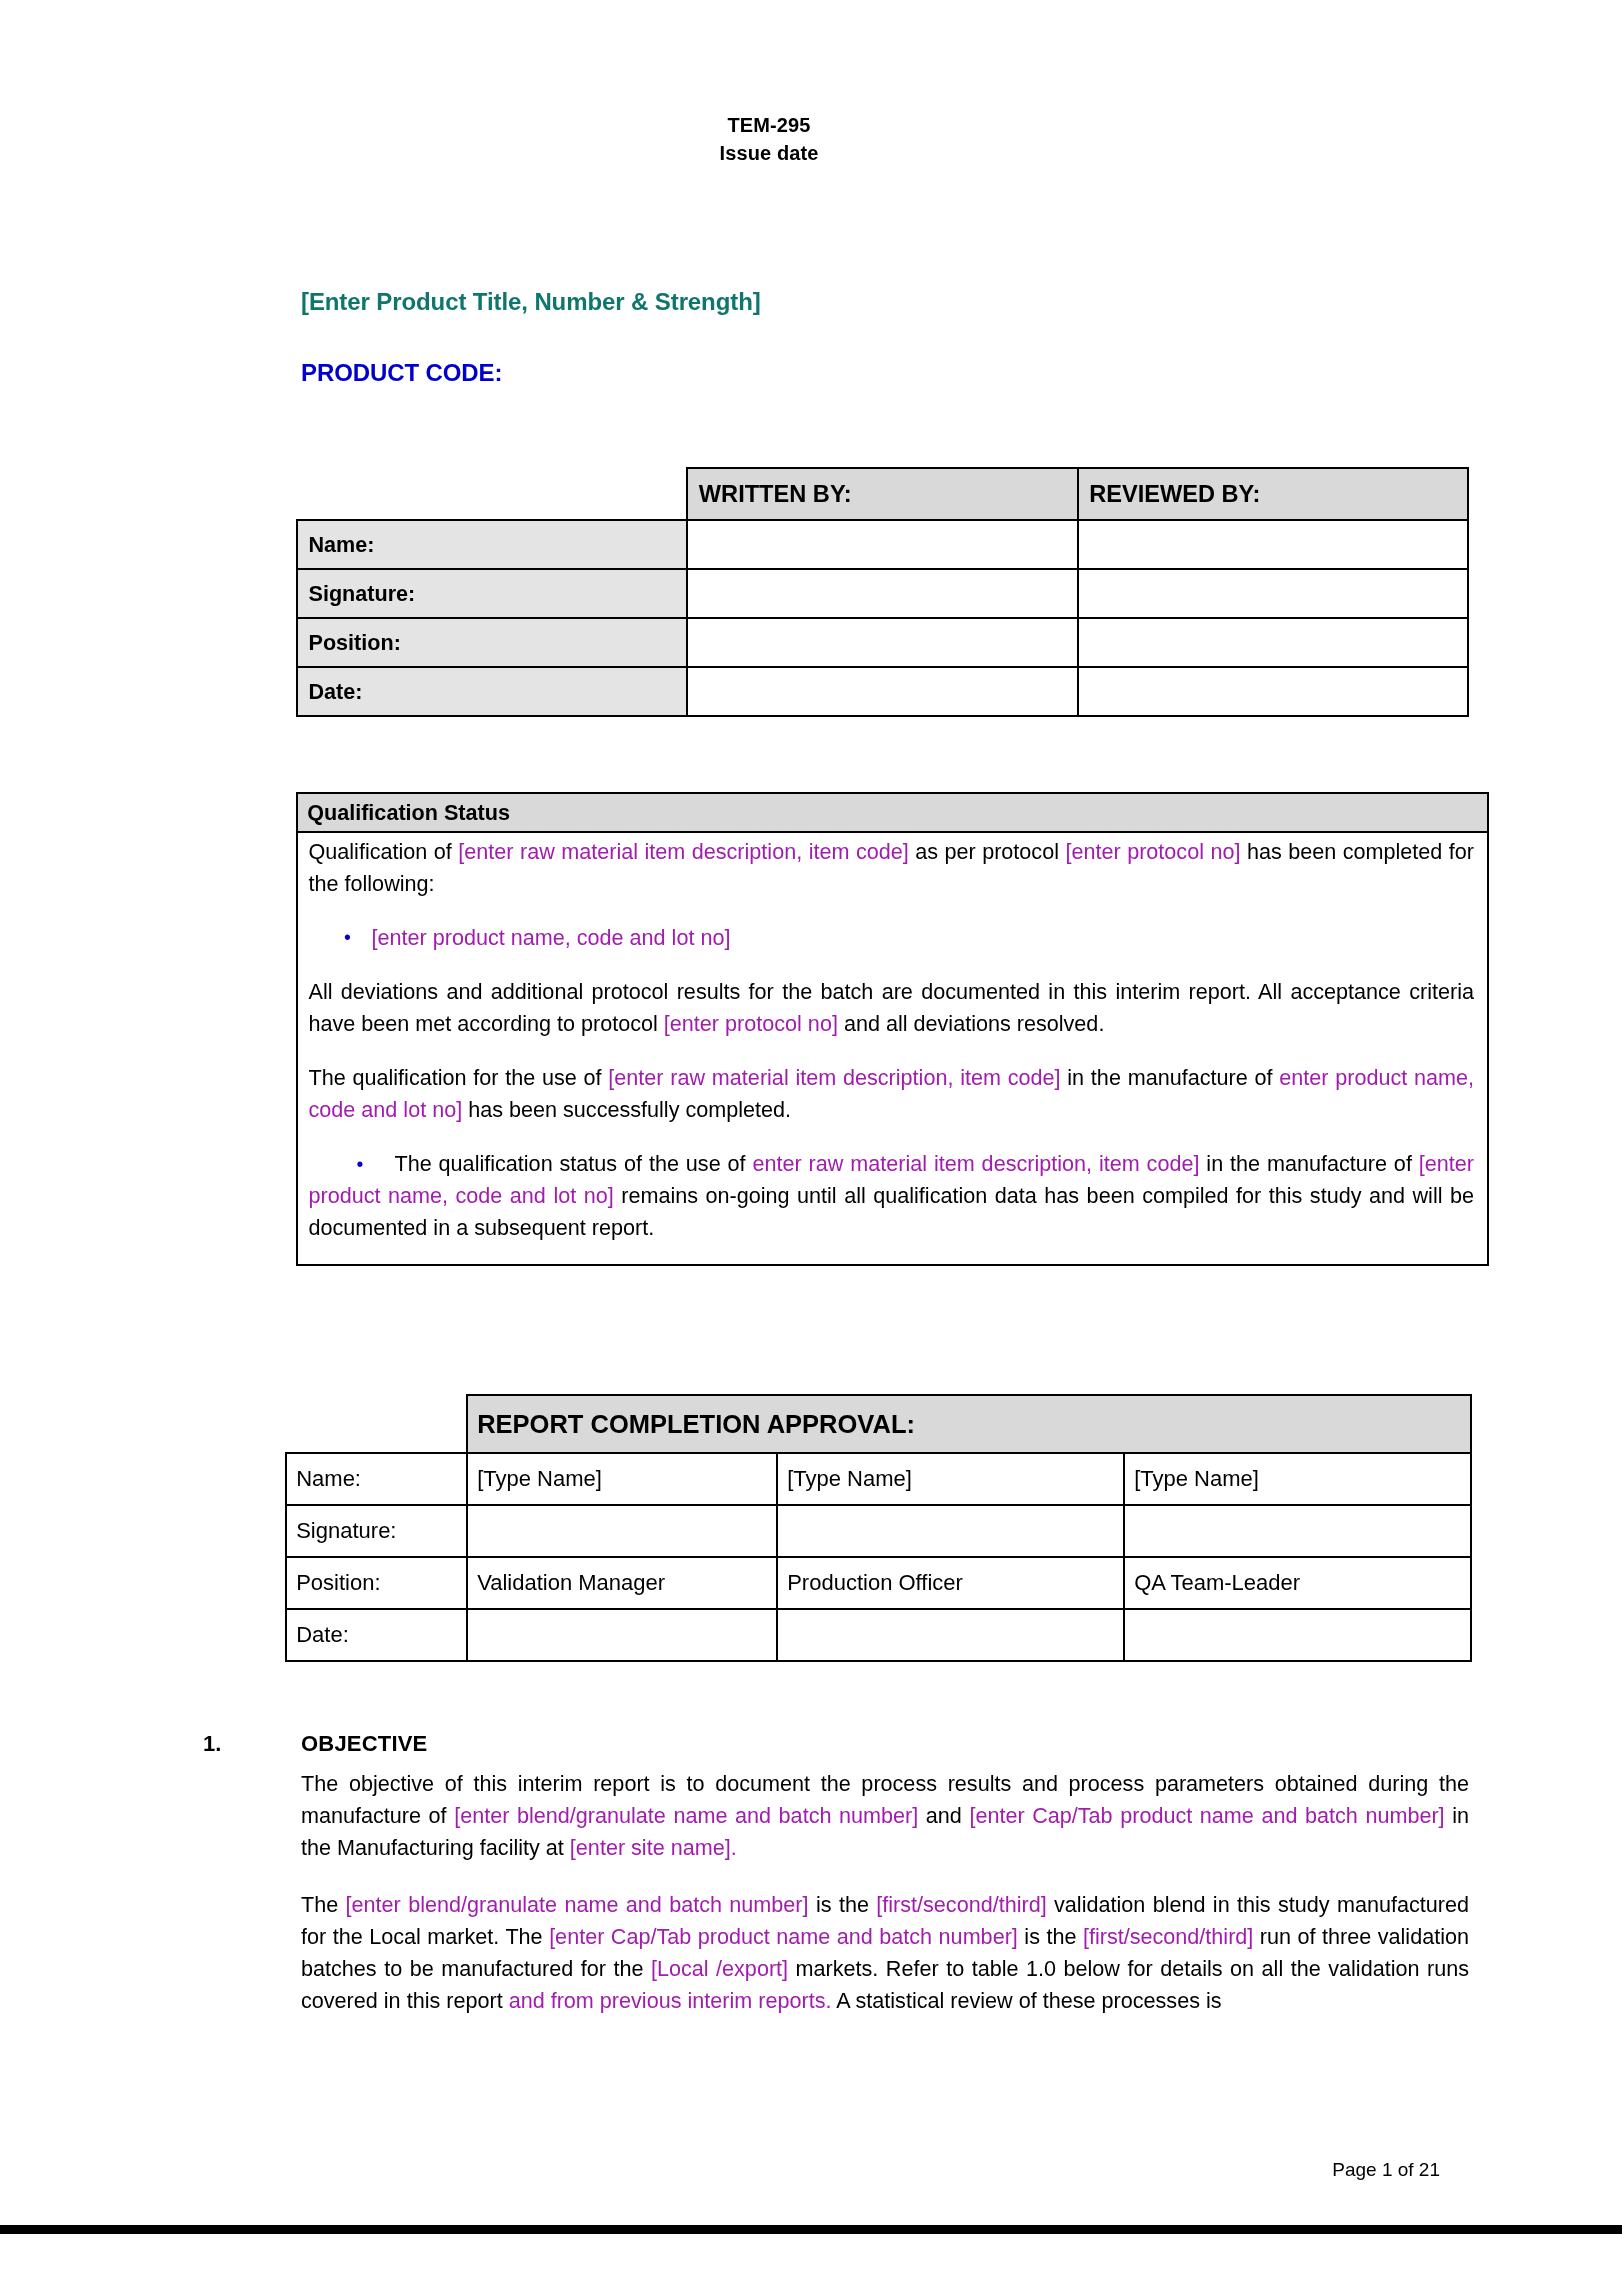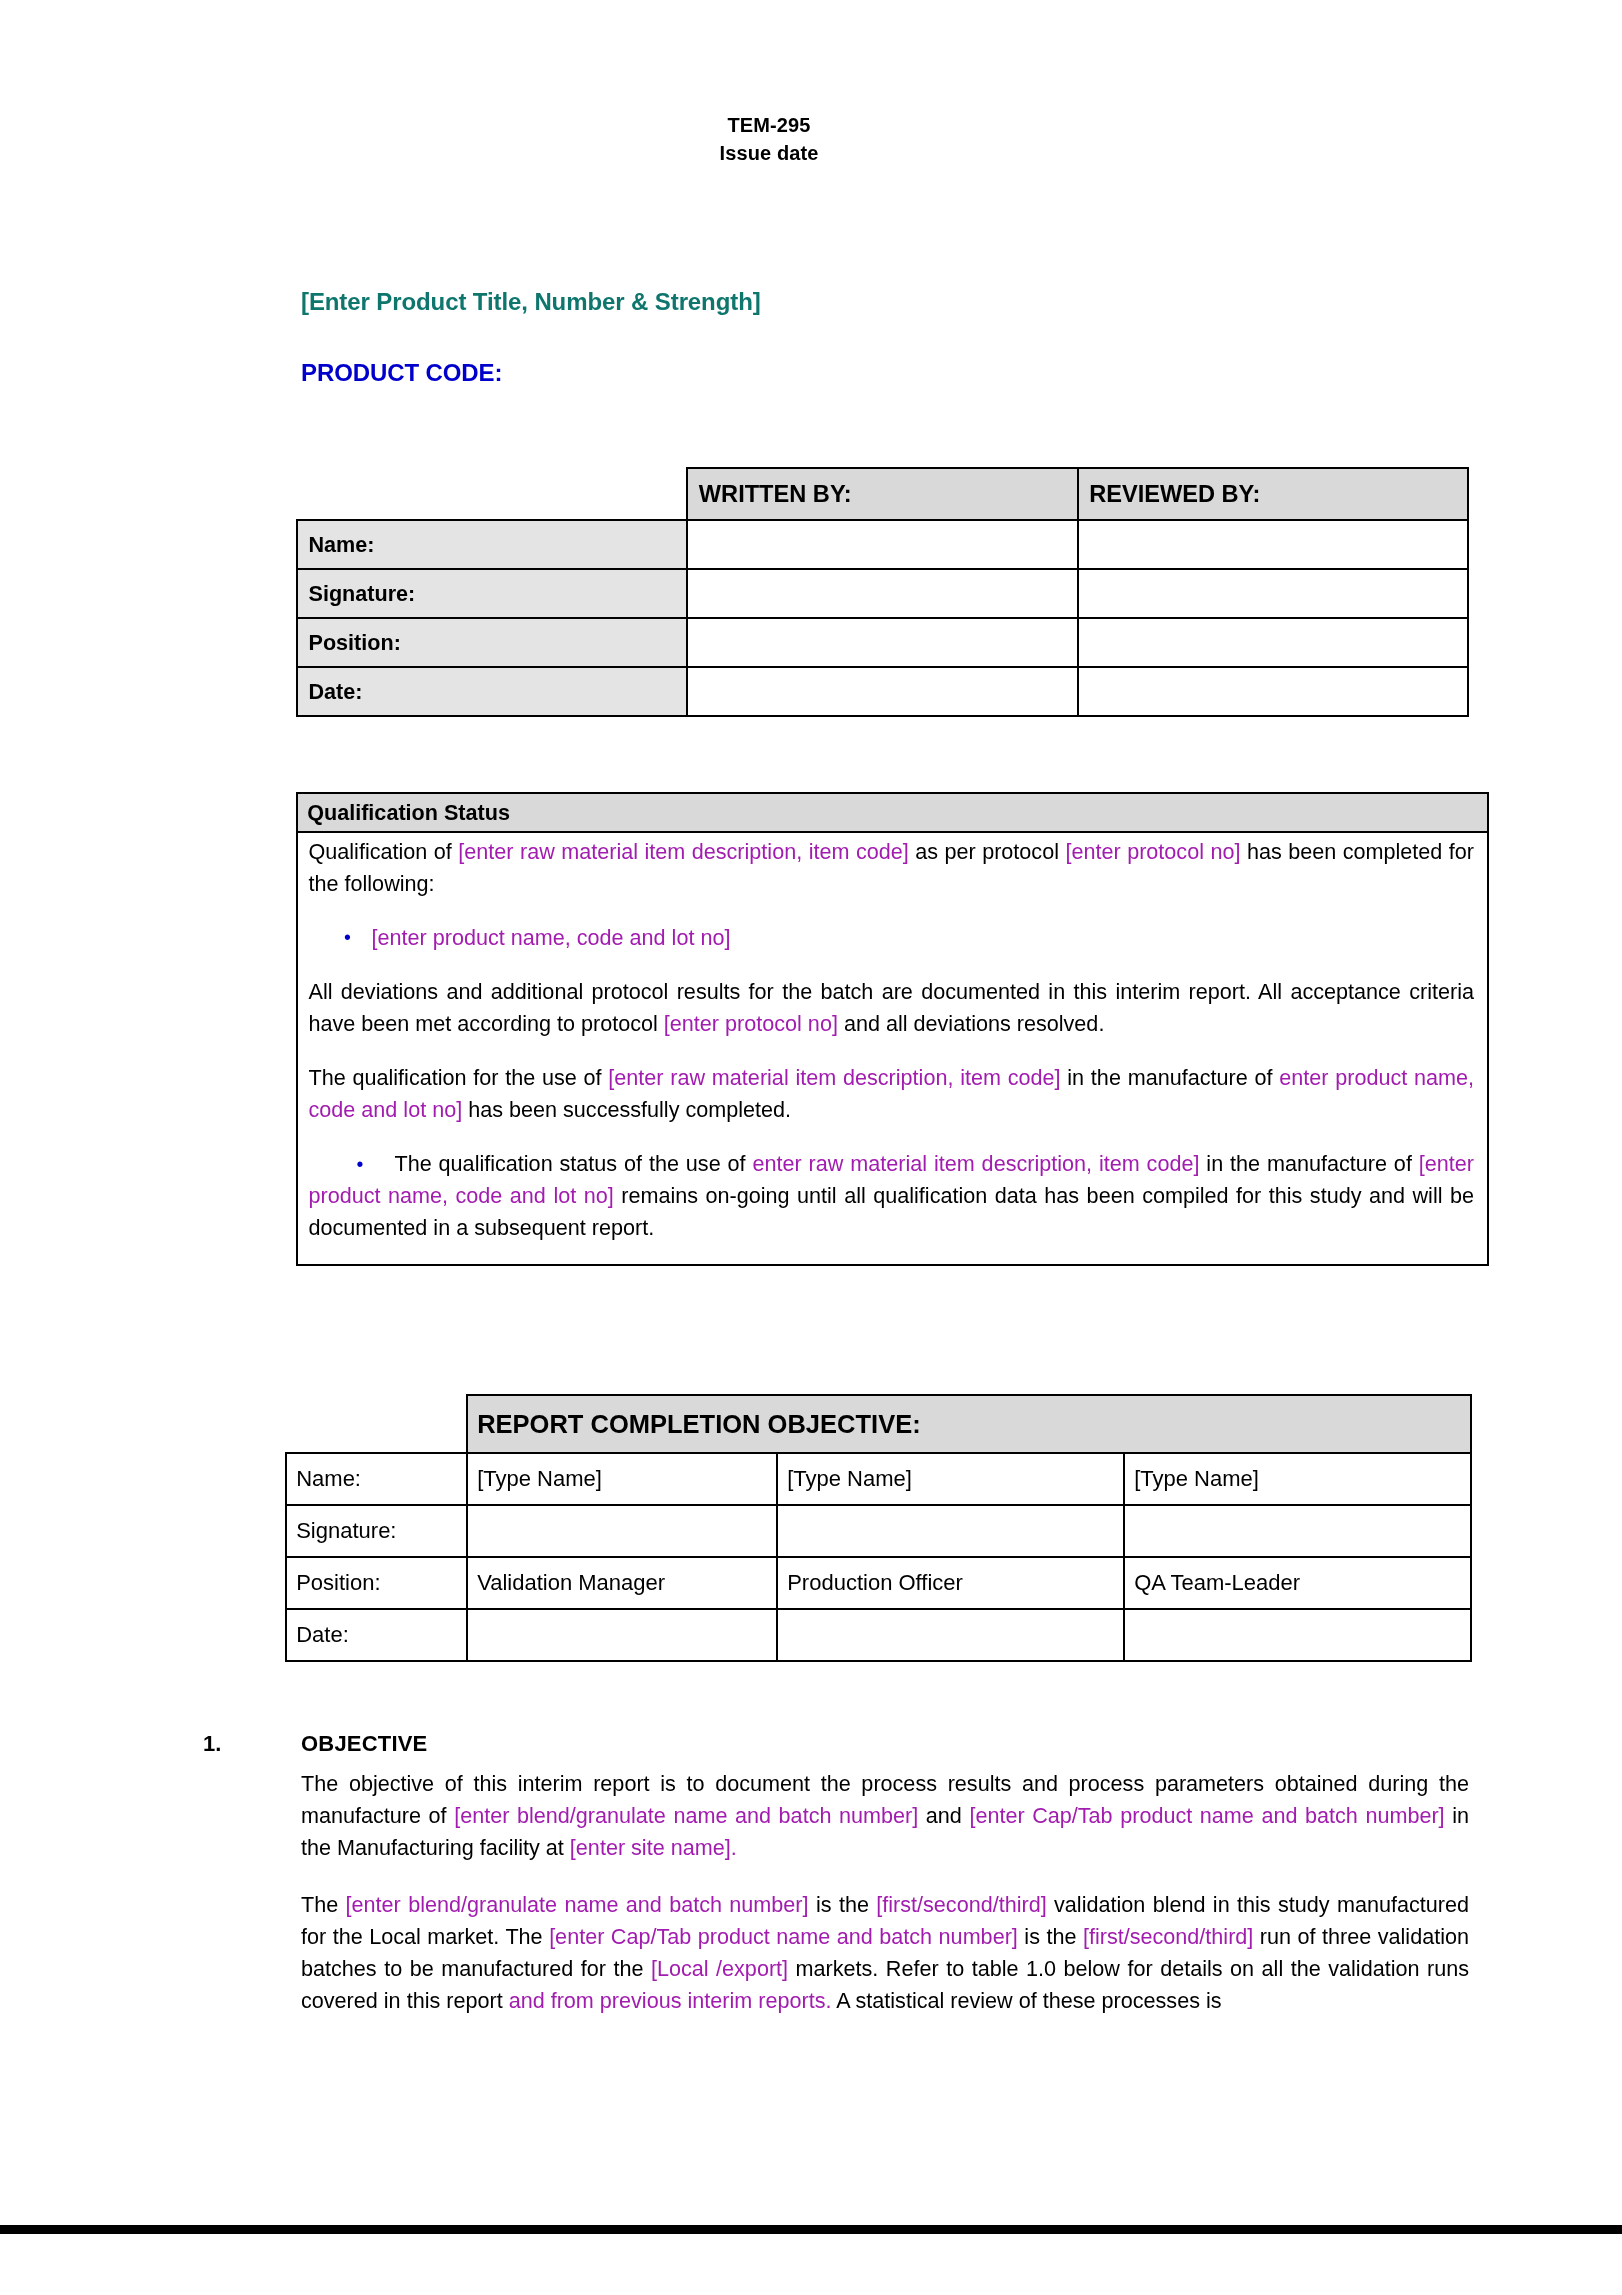--- a/index.html
+++ b/index.html
@@ -332,21 +332,21 @@
   <table class="grid" id="appr-table">
     <colgroup>
       <col style="width:181px">
       <col style="width:310px">
       <col style="width:347px">
       <col style="width:347px">
     </colgroup>
     <tbody>
       <tr>
         <td class="corner-blank"></td>
-        <td class="appr-hdr" colspan="3">REPORT COMPLETION OBJECTIVE:</td>
+        <td class="appr-hdr" colspan="3">REPORT COMPLETION APPROVAL:</td>
       </tr>
       <tr>
         <td>Name:</td>
         <td class="blueval">[Type Name]</td>
         <td class="blueval">[Type Name]</td>
         <td class="blueval">[Type Name]</td>
       </tr>
       <tr>
         <td>Signature:</td>
         <td></td>
@@ -373,16 +373,19 @@
     <div class="sec-title">OBJECTIVE</div>
     <div class="sec-body">
 
       <p><span>The objective of this interim report is to document the process results and process parameters obtained during the manufacture of </span><span class="blue">[enter blend/granulate name and batch number]</span><span> and </span><span class="blue">[enter Cap/Tab product name and batch number]</span><span> in the Manufacturing facility at </span><span class="blue">[enter site name].</span></p>
 
       <p><span>The </span><span class="blue">[enter blend/granulate name and batch number]</span><span> is the </span><span class="blue">[first/second/third]</span><span> validation blend in this study manufactured for the Local market. The </span><span class="blue">[enter Cap/Tab product name and batch number]</span><span> is the </span><span class="blue">[first/second/third]</span><span> run of three validation batches to be manufactured for the </span><span class="blue">[Local /export]</span><span> markets. Refer to table 1.0 below for details on all the validation runs covered in this report </span><span class="blue">and from previous interim reports.</span><span>  A statistical review of these processes is</span></p>
 
     </div>
   </div>
 
+  <div class="doc-footer">
+    <span>Page 1 of 21</span>
+  </div>
   <div class="footer-rule"></div>
 
 </div>
 
 
 </body></html>

